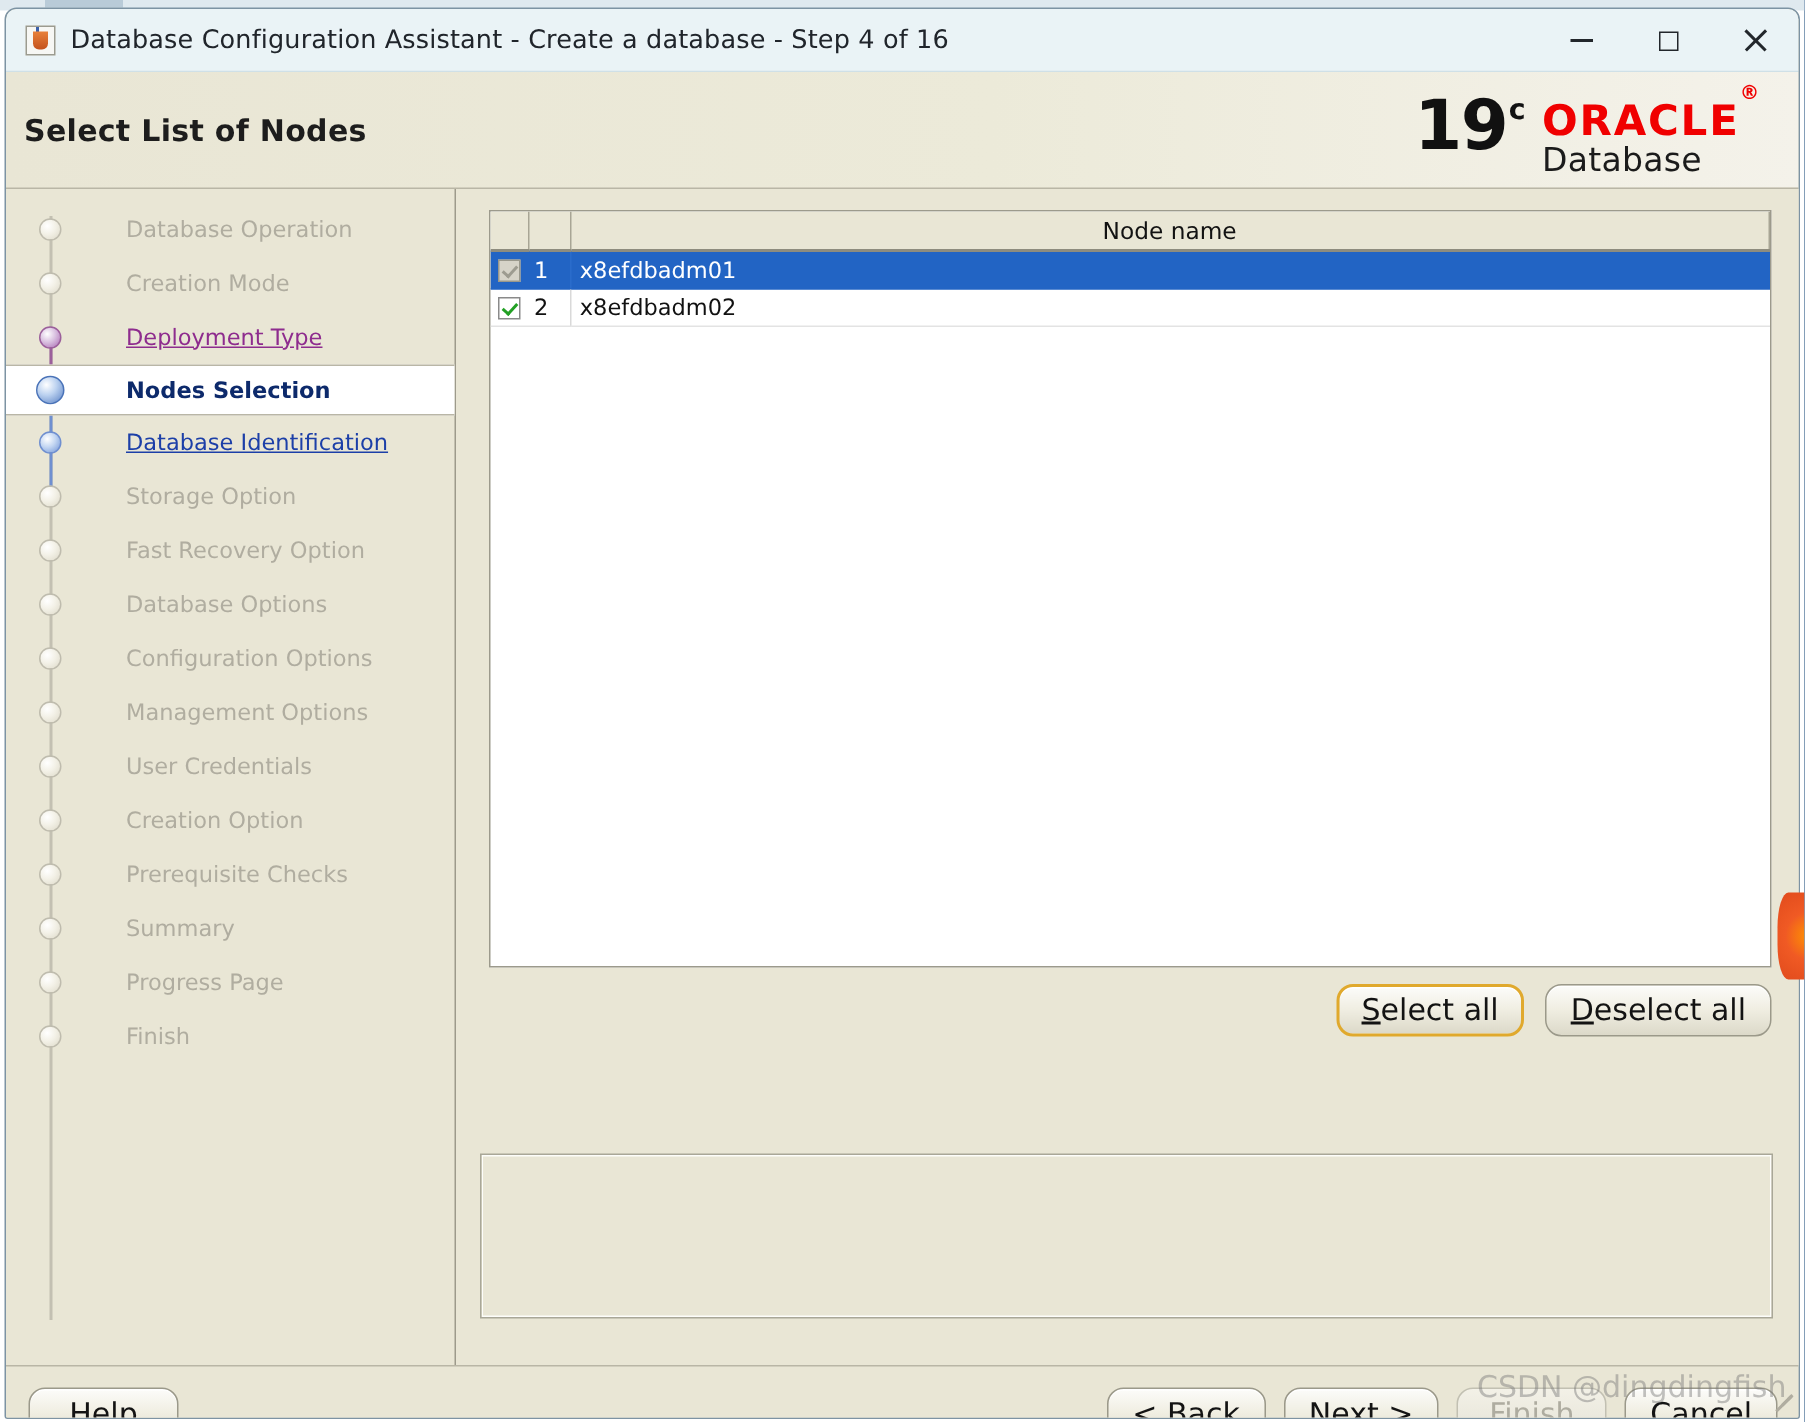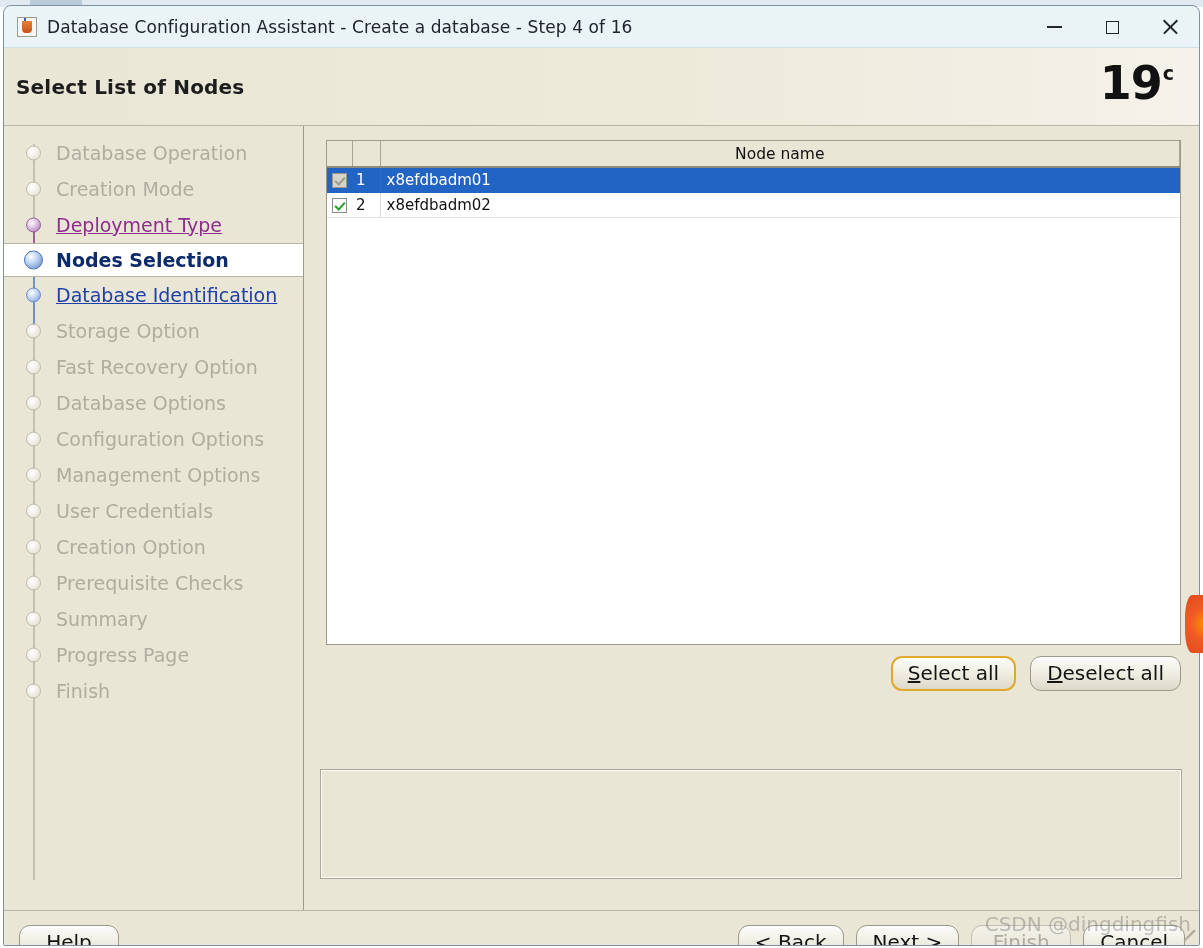--- a/index.html
+++ b/index.html
@@ -183,23 +183,23 @@
   }
   .rail-purple {
     position: absolute;
     left: 29px; width: 2px;
     background: #9b5f9b;
   }
   .step {
     position: relative;
     height: 36px;
     display: flex; align-items: center;
-    padding-left: 52px;
-    box-sizing: border-box;
-    font-size: 19px;
+    padding-left: 80px;
+    box-sizing: border-box;
+    font-size: 15px;
     color: #b0ada0;
     cursor: default;
   }
   .bullet {
     position: absolute;
     left: 22px; top: 50%;
     transform: translateY(-50%);
     width: 15px; height: 15px;
     border-radius: 50%;
     background: radial-gradient(circle at 35% 32%, #ffffff 0%, #f3f1e7 45%, #ddd9c8 100%);
@@ -447,20 +447,24 @@
             <span class="cls"></span>
           </div>
       </div>
     </div>
 
     <div class="header">
       <div class="page-title">Select List of Nodes</div>
       <div class="logo">
         <span class="logo-19">19</span>
         <span class="logo-c">c</span>
+        <span class="logo-right">
+          <div class="logo-oracle"><span>ORACLE</span><sup>®</sup></div>
+          <div class="logo-db">Database</div>
+        </span>
       </div>
     </div>
 
     <div class="body-area">
 
       <div class="sidebar">
         <div class="rail"></div>
         <div class="rail-purple" style="top:96px;height:36px"></div>
         <div class="rail-active" style="top:128px;height:74px"></div>
 

